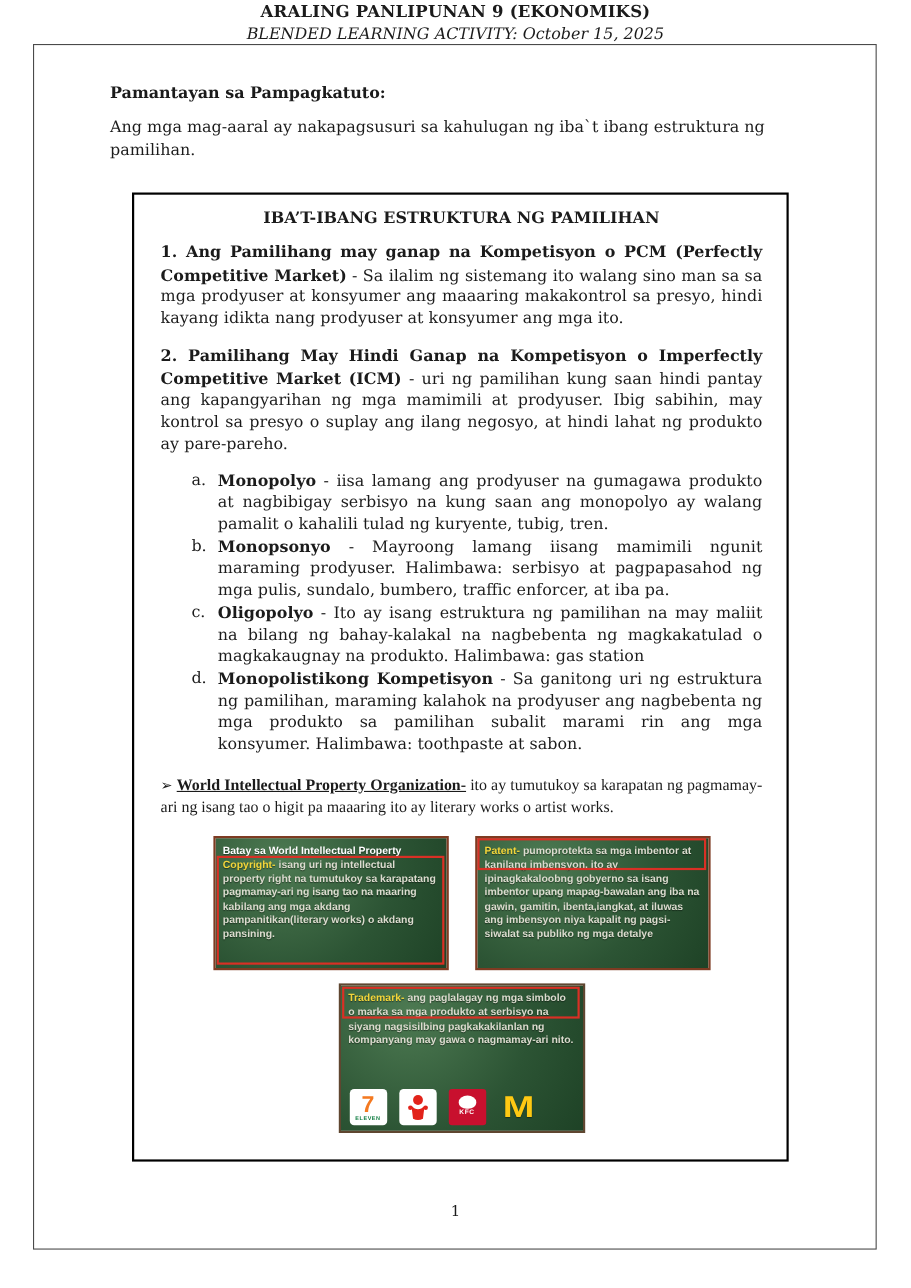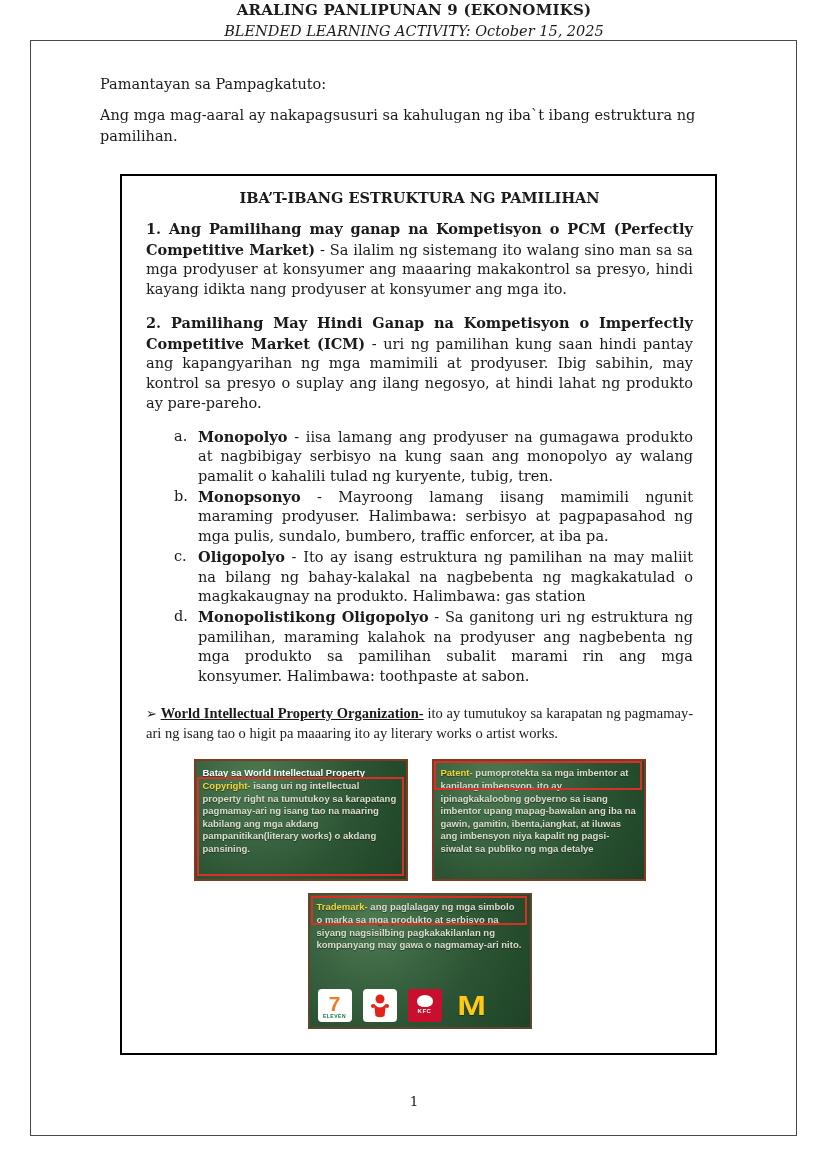--- a/index.html
+++ b/index.html
@@ -12,21 +12,21 @@
   .page-frame {
     position:absolute; left:30px; top:40px; width:767px; height:1096px;
     border:1px solid #4a4a4a; pointer-events:none;
   }
 
   .doc-header { text-align:center; }
   .doc-title { font-weight:bold; font-size:15px; line-height:20px; letter-spacing:0.2px; }
   .doc-subtitle { font-style:italic; font-size:14.5px; margin-top:3px; }
 
   .intro { margin:37px 0 0 100px; width:616px; }
-  .intro-heading { font-weight:normal; font-size:14.5px; }
+  .intro-heading { font-weight:bold; font-size:14.5px; }
   .intro-body { margin-top:13px; font-size:14.5px; line-height:1.45; }
 
   .content-box {
     margin:27px 0 0 120px; width:597px;
     border:2px solid #000; padding:13px 22px 24px 24px;
   }
   .box-title { text-align:center; font-weight:bold; font-size:14.5px; margin-bottom:13px; }
   .para { font-size:14.5px; line-height:1.36; text-align:justify; margin-bottom:13px; }
   .lead { font-weight:bold; }
 
@@ -124,21 +124,21 @@
       <div class="l-item">
         <span class="l-letter">b.</span>
         <span class="l-text"><b>Monopsonyo</b><span> - Mayroong lamang iisang mamimili ngunit maraming prodyuser. Halimbawa: serbisyo at pagpapasahod ng mga pulis, sundalo, bumbero, traffic enforcer, at iba pa.</span></span>
       </div>
       <div class="l-item">
         <span class="l-letter">c.</span>
         <span class="l-text"><b>Oligopolyo</b><span> - Ito ay isang estruktura ng pamilihan na may maliit na bilang ng bahay-kalakal na nagbebenta ng magkakatulad o magkakaugnay na produkto. Halimbawa: gas station</span></span>
       </div>
       <div class="l-item">
         <span class="l-letter">d.</span>
-        <span class="l-text"><b>Monopolistikong Oligopolyo</b><span> - Sa ganitong uri ng estruktura ng pamilihan, maraming kalahok na prodyuser ang nagbebenta ng mga produkto sa pamilihan subalit marami rin ang mga konsyumer. Halimbawa: toothpaste at sabon.</span></span>
+        <span class="l-text"><b>Monopolistikong Kompetisyon</b><span> - Sa ganitong uri ng estruktura ng pamilihan, maraming kalahok na prodyuser ang nagbebenta ng mga produkto sa pamilihan subalit marami rin ang mga konsyumer. Halimbawa: toothpaste at sabon.</span></span>
       </div>
     </div>
 
     <p class="wipo"><span class="bullet">➢</span> <b class="u">World Intellectual Property Organization-</b><span> ito ay tumutukoy sa karapatan ng pagmamay-ari ng isang tao o higit pa maaaring ito ay literary works o artist works.</span></p>
 
     <div class="slides-row">
       <figure class="slide slide-copyright">
         <div class="slide-text">
           <span class="s-white">Batay sa World Intellectual Property</span><br>
           <span class="s-yellow">Copyright-</span><span class="s-light"> isang uri ng intellectual property right na tumutukoy sa karapatang pagmamay-ari ng isang tao na maaring kabilang ang mga akdang pampanitikan(literary works) o akdang pansining.</span>

